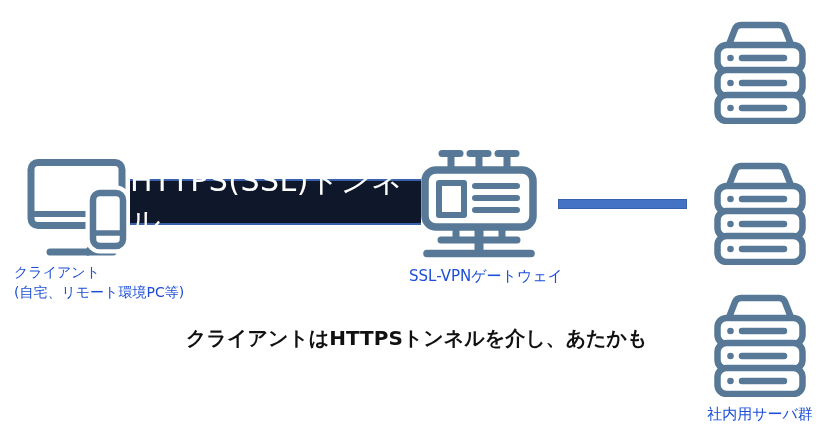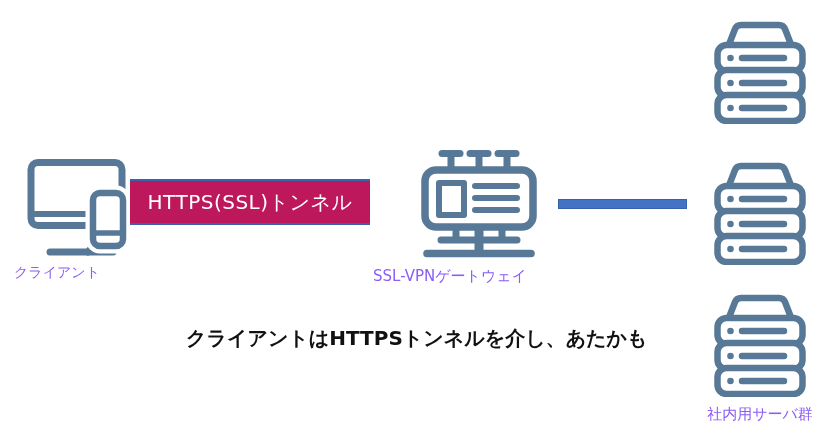--- a/index.html
+++ b/index.html
@@ -3,35 +3,35 @@
 <meta charset="utf-8">
 <style>
   html,body{margin:0;padding:0;background:#fff;}
   body{font-family:"DejaVu Sans","Liberation Sans",sans-serif;}
   .canvas{
     position:relative;width:820px;height:438px;background:#ffffff;overflow:hidden;
   }
   .abs{position:absolute;}
   
   .tunnel{
-    left:130px;top:179px;width:240px;height:42px;
-    background:#be185d;border-top:2px solid #3A62AC;border-bottom:2px solid #3A62AC;
+    left:130px;top:179px;width:291px;height:42px;
+    background:#0f172a;border-top:2px solid #3A62AC;border-bottom:2px solid #3A62AC;
     display:flex;align-items:center;justify-content:center;
-    color:#ffffff;font-size:20px;letter-spacing:0.5px;
+    color:#ffffff;font-size:30px;letter-spacing:0.5px;
   }
   
   .link-line{
     left:558px;top:199px;width:127px;height:8px;
     background:#4472C4;border:1px solid #3A62AC;
   }
   .caption{
-    color:#8b5cf6;font-size:14px;line-height:20px;white-space:nowrap;
+    color:#1d4ed8;font-size:14px;line-height:20px;white-space:nowrap;
   }
   .client-caption{left:14px;top:262px;}
-  .gateway-caption{left:364px;top:266px;width:172px;text-align:center;font-size:15px;}
+  .gateway-caption{left:400px;top:266px;width:172px;text-align:center;font-size:15px;}
   .servers-caption{left:698px;top:404px;width:124px;text-align:center;font-size:15px;}
   .note{
     left:186px;top:327px;color:#111111;font-weight:bold;font-size:20px;line-height:22.5px;white-space:nowrap;
   }
   svg{display:block;}
 </style>
 </head>
 <body>
 
 <div class="canvas">
@@ -49,20 +49,21 @@
       <line x1="88" y1="66" x2="63" y2="95" stroke-width="7"></line>
       <line x1="25" y1="95" x2="88" y2="95" stroke-width="7"></line>
       <rect x="68" y="36" width="30" height="53" rx="7" stroke="#ffffff" stroke-width="15" fill="#ffffff"></rect>
       <rect x="68" y="36" width="30" height="53" rx="7" stroke-width="6.5" fill="#ffffff"></rect>
       <line x1="70" y1="76" x2="96" y2="76" stroke-width="5.5"></line>
     </g>
   </svg>
 
   <div class="abs caption client-caption">
     <div>クライアント</div>
+    <div>(自宅、リモート環境PC等)</div>
   </div>
 
   <svg class="abs" style="left:418px;top:146px;" width="122" height="114" viewBox="0 0 122 114">
     <g stroke="#577997" fill="none" stroke-linecap="round" stroke-linejoin="round">
 
       <line x1="24" y1="7.5" x2="42" y2="7.5" stroke-width="7"></line>
       <line x1="33" y1="10" x2="33" y2="27" stroke-width="7"></line>
       <line x1="52" y1="7.5" x2="70" y2="7.5" stroke-width="7"></line>
       <line x1="61" y1="10" x2="61" y2="27" stroke-width="7"></line>
       <line x1="80" y1="7.5" x2="98" y2="7.5" stroke-width="7"></line>

